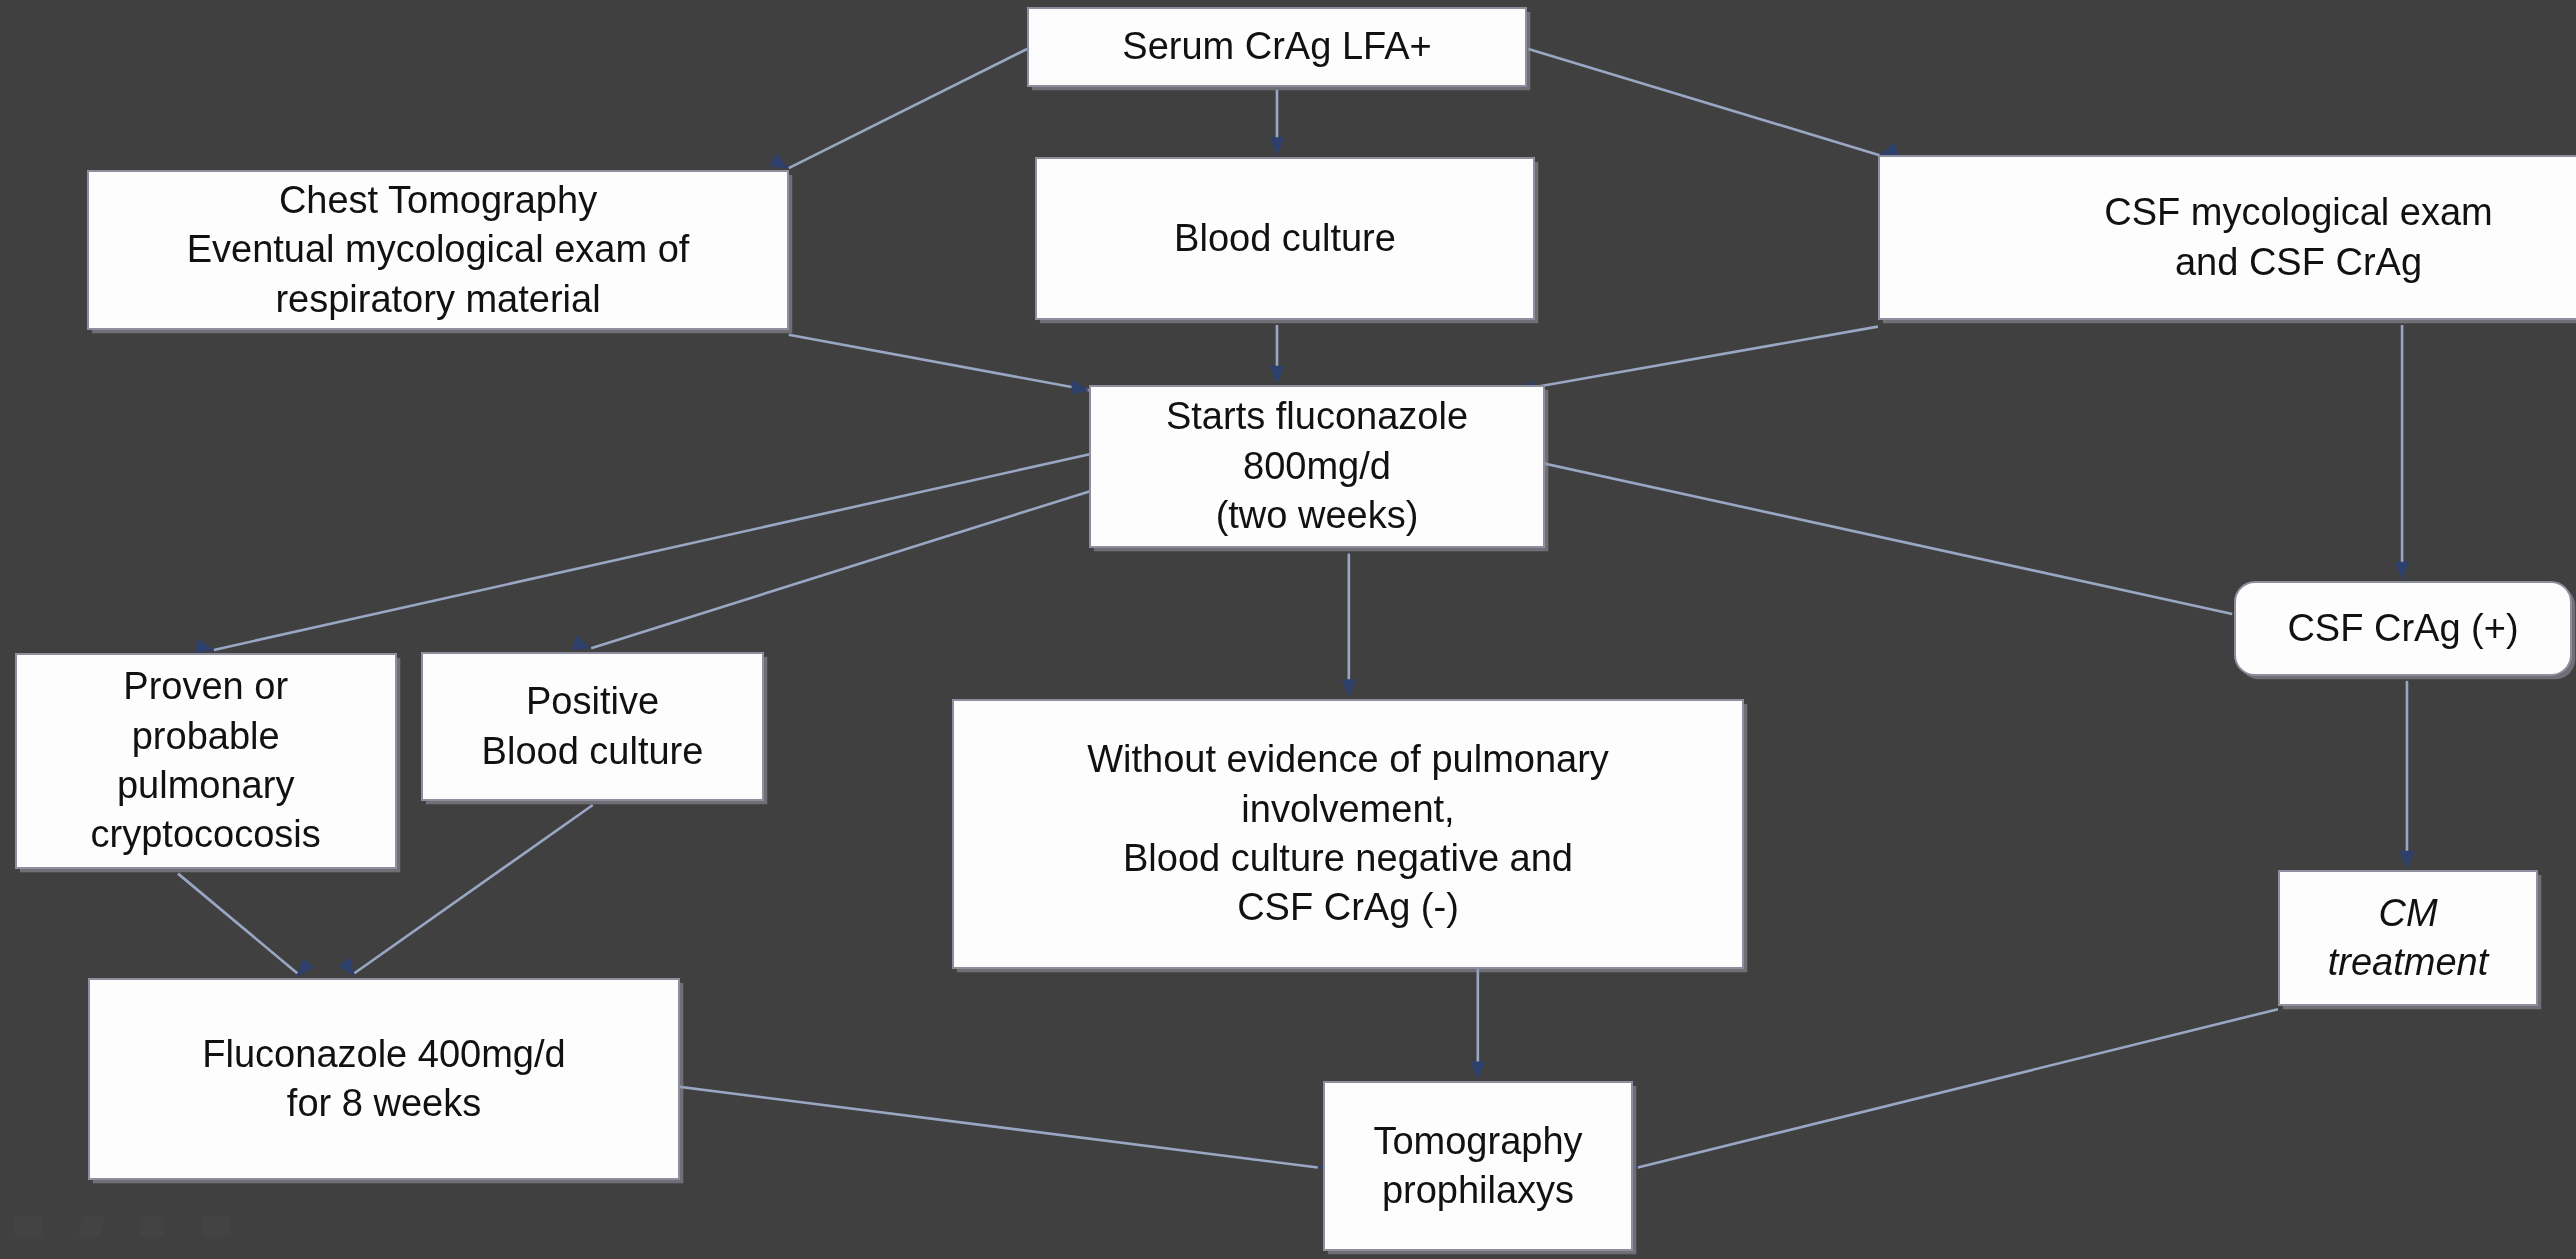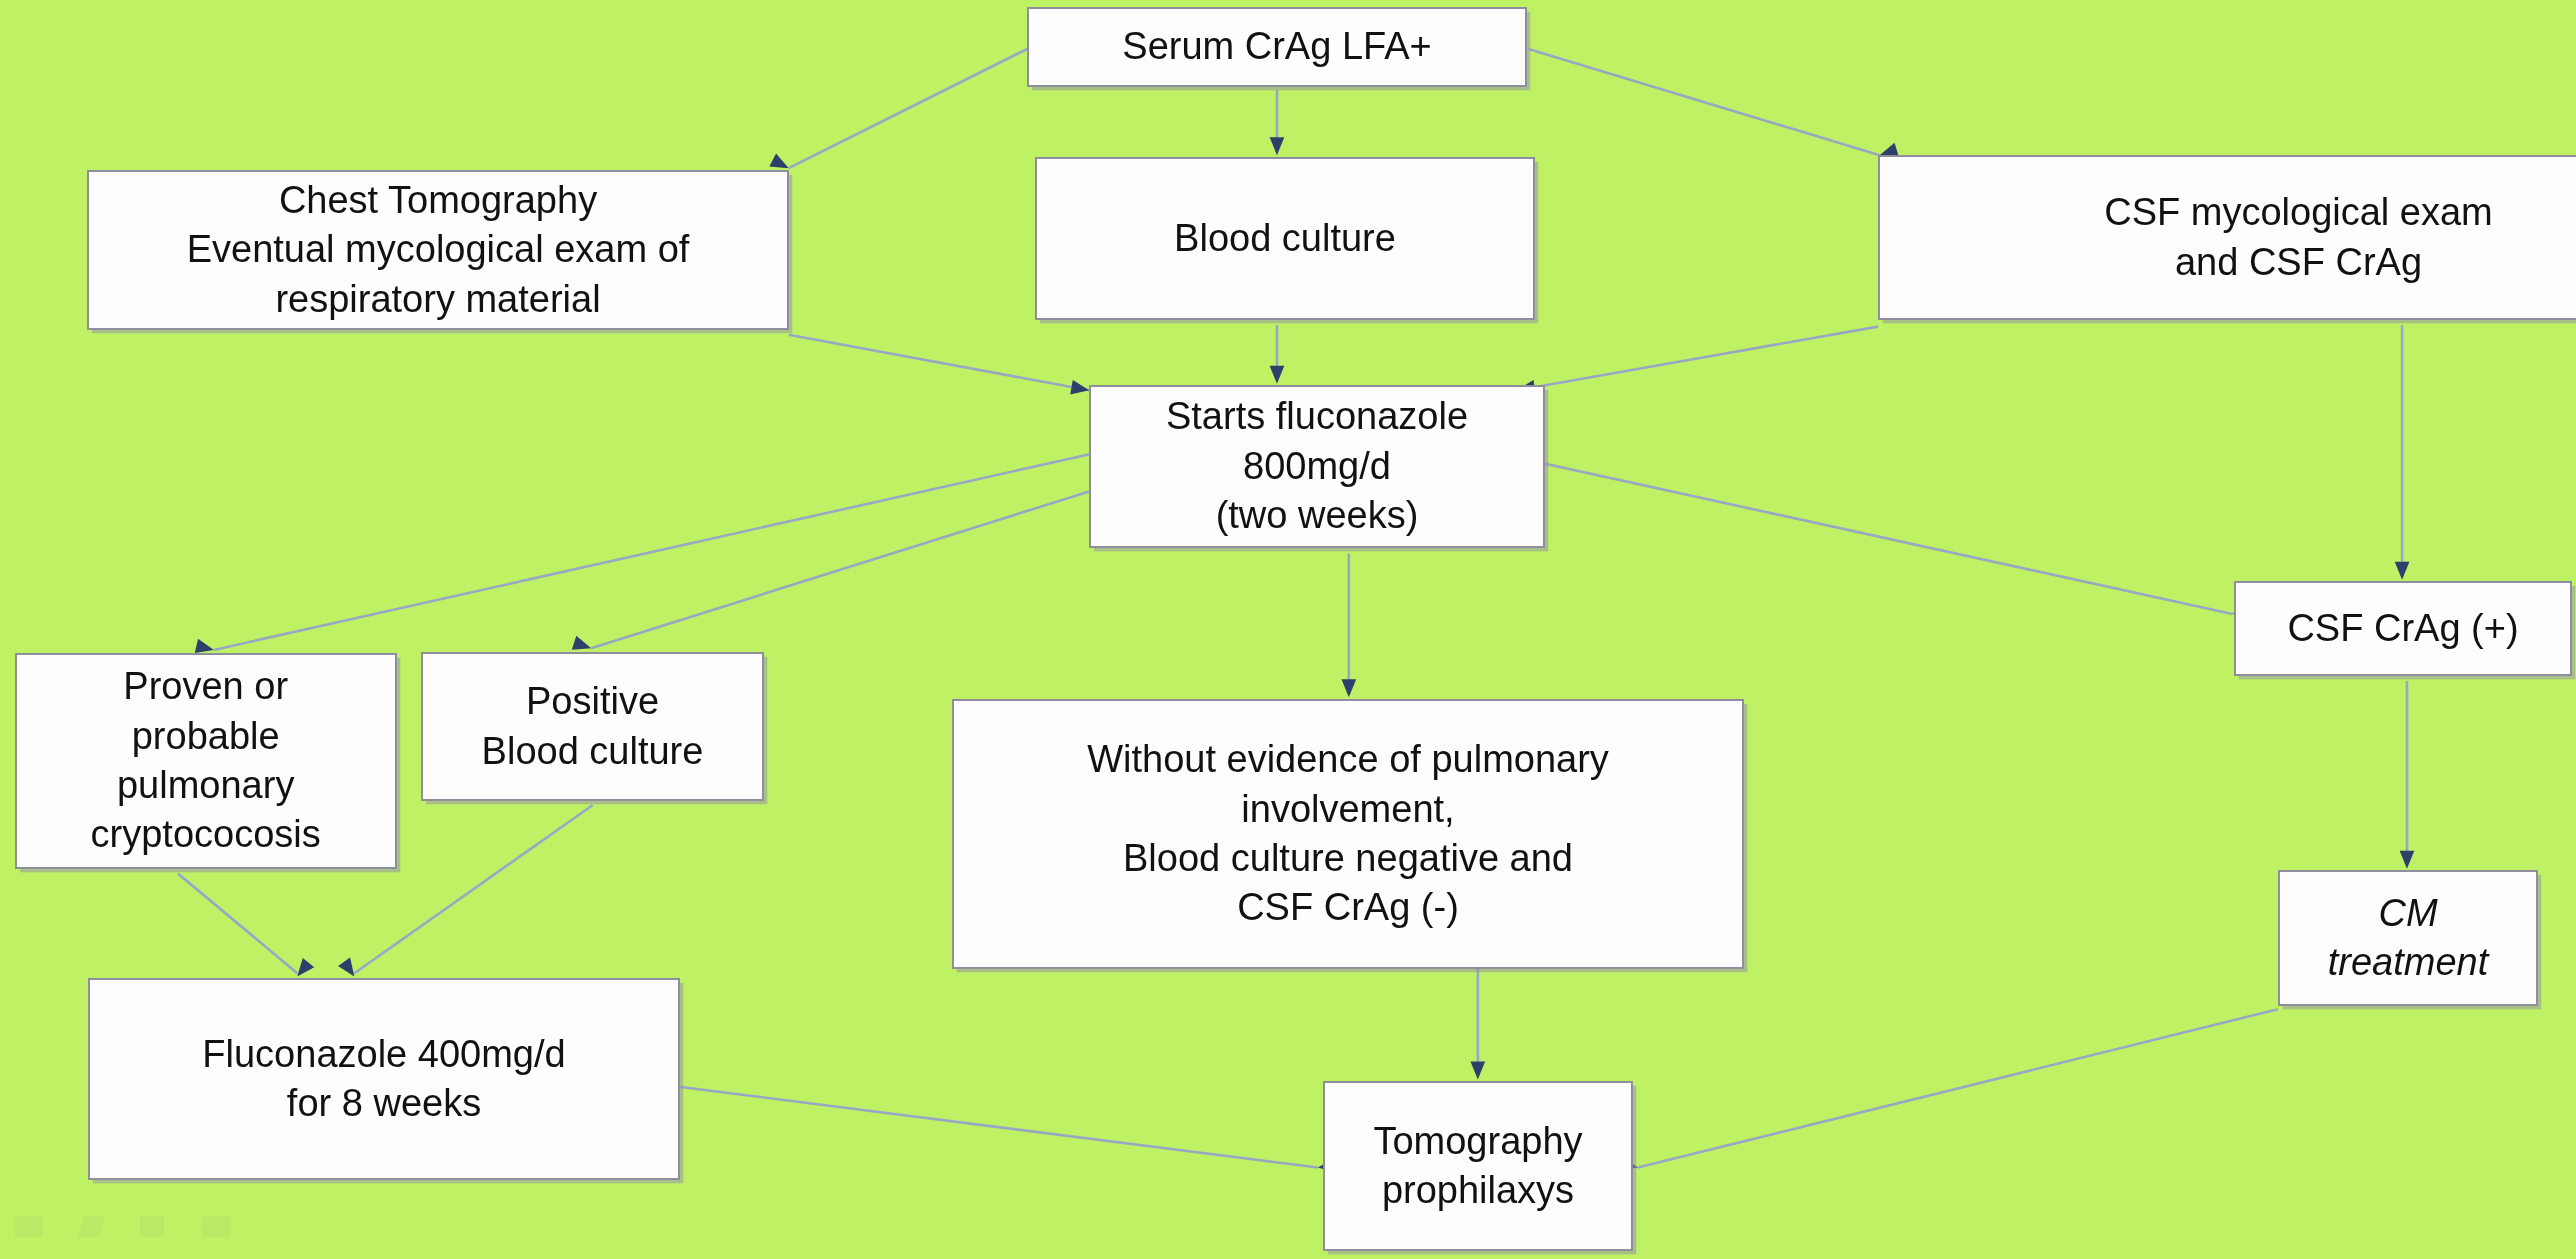--- a/index.html
+++ b/index.html
@@ -8,21 +8,21 @@
     padding: 0;
     background: #ffffff;
   }
   body {
     font-family: "Liberation Sans", sans-serif;
   }
   #canvas {
     position: relative;
     width: 2576px;
     height: 1259px;
-    background: #bef264;
+    background: #404040;
     overflow: hidden;
   }
   #edge-layer {
     position: absolute;
     left: 0;
     top: 0;
     width: 2576px;
     height: 1259px;
     pointer-events: none;
   }
@@ -178,21 +178,21 @@
           <span class="ln">and CSF CrAg</span>
         </div>
       </div>
       <div class="node" style="left: 1089px; top: 385px; width: 456px; height: 163px;">
         <div class="lines">
           <span class="ln">Starts fluconazole</span>
           <span class="ln">800mg/d</span>
           <span class="ln">(two weeks)</span>
         </div>
       </div>
-      <div class="node" style="left: 2234px; top: 581px; width: 338px; height: 95px;">
+      <div class="node" style="left: 2234px; top: 581px; width: 338px; height: 95px; border-radius: 21px;">
         <div class="lines">
           <span class="ln">CSF CrAg (+)</span>
         </div>
       </div>
       <div class="node" style="left: 14.7px; top: 653px; width: 382px; height: 216px;">
         <div class="lines">
           <span class="ln">Proven or</span>
           <span class="ln">probable</span>
           <span class="ln">pulmonary</span>
           <span class="ln">cryptococosis</span>

